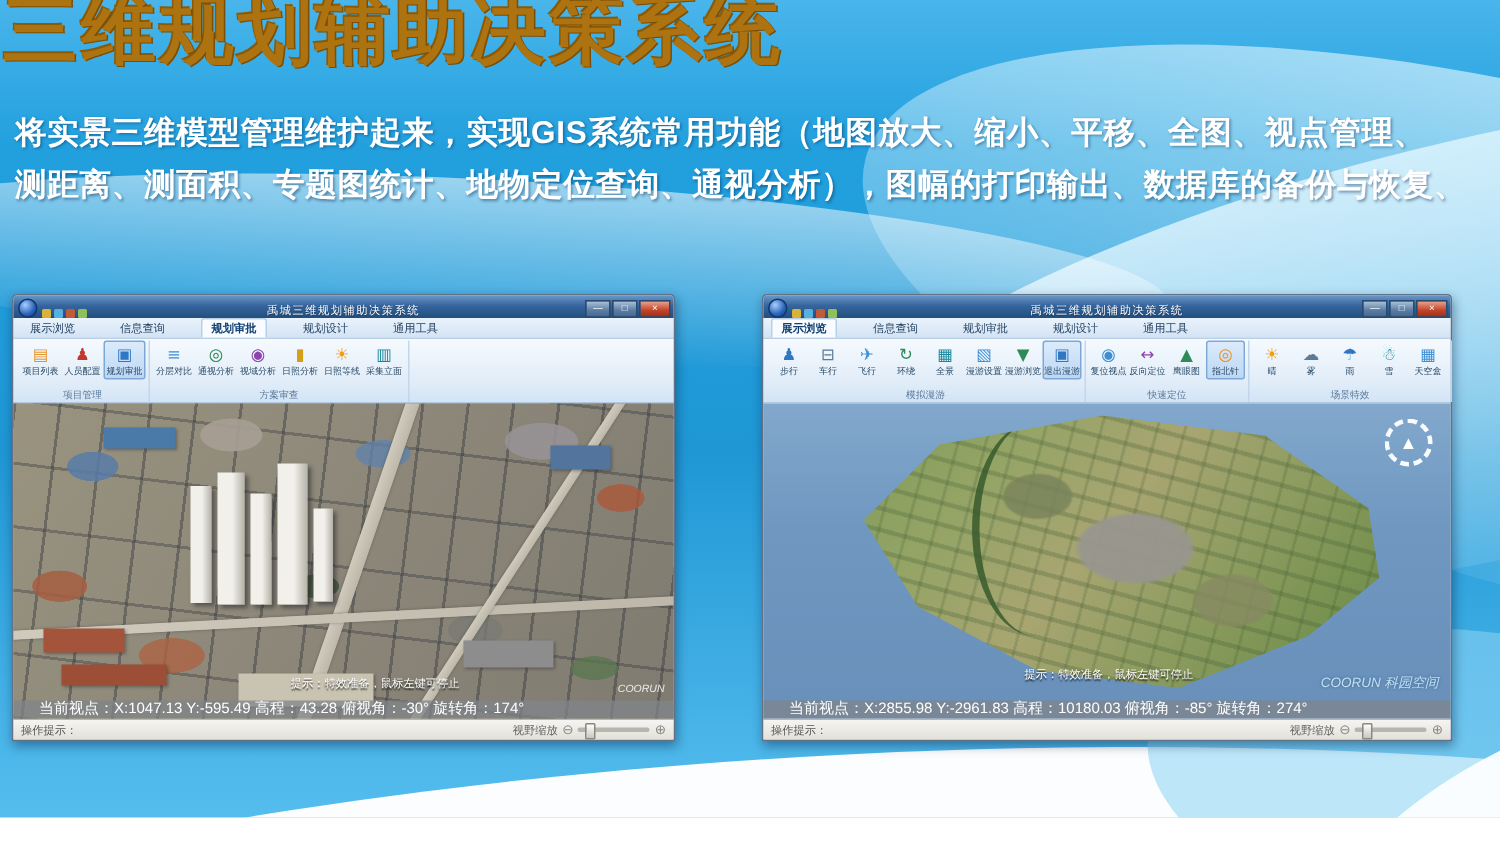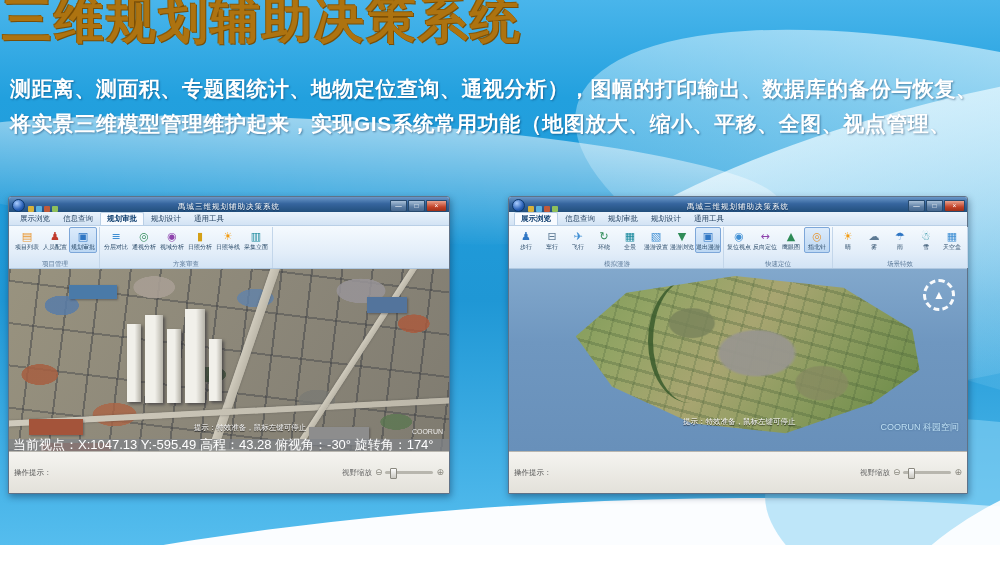--- a/index.html
+++ b/index.html
@@ -38,21 +38,21 @@
     background:radial-gradient(circle at 35% 30%,#a9cdff,#2a62b8 60%,#123f86);border:1px solid #0d3a6e;}
   .qat{display:flex;gap:2px;z-index:2;}
   .qat i{width:6px;height:6px;border-radius:1px;display:block;}
   .q1{background:#d8b23a}.q2{background:#58b0e0}.q3{background:#c05a3a}.q4{background:#8fc05a}
   .title-text{position:absolute;left:0;right:0;text-align:center;font-size:7.5px;color:#fff;
     letter-spacing:1px;text-shadow:0 1px 1px #11335a;}
   .winbtns{margin-left:auto;display:flex;gap:1px;z-index:2;}
   .wbtn{width:15px;height:10px;border-radius:0 0 2px 2px;font-size:6.5px;line-height:9px;text-align:center;
     color:#fff;border:1px solid #274a6e;background:linear-gradient(#a9c0d8,#5a7ca3 60%,#47688e);}
   .wbtn.close{width:19px;background:linear-gradient(#eaa28e,#c14228 60%,#9e2f18);}
-  .tabs{height:13px;flex:0 0 13px;display:flex;align-items:flex-end;gap:1px;padding-left:5px;
+  .tabs{height:13px;flex:0 0 13px;display:flex;align-items:flex-end;gap:18px;padding-left:5px;
     background:linear-gradient(#eaf3fc,#d3e3f4);border-bottom:1px solid #b9cfe6;}
   .tab{font-size:7.5px;line-height:10px;color:#1e3c5c;padding:1px 6px 1px;border-radius:2px 2px 0 0;}
   .tab.active{background:#f8fbff;border:1px solid #b9cfe6;border-bottom:none;color:#0f3f70;font-weight:bold;}
   .ribbon{height:41px;flex:0 0 41px;display:flex;padding:1px 2px 0;
     background:linear-gradient(#f5fafe,#e2edf9 65%,#d3e4f5);border-bottom:1px solid #b0c8e0;}
   .group{display:flex;flex-direction:column;border-right:1px solid #c3d6ea;padding:0 2px;}
   .group-buttons{display:flex;flex:1;align-items:flex-start;}
   .rbtn{display:flex;flex-direction:column;align-items:center;width:26px;padding-top:2px;border-radius:2px;border:1px solid transparent;}
   .win-right .rbtn{width:24px;}
   .rbtn.active{background:linear-gradient(#dcebfb,#bcd7f3);border:1px solid #7da7d9;}
@@ -77,62 +77,62 @@
     radial-gradient(26px 13px at 88% 84%, rgba(88,118,78,.75) 60%, transparent 62%),
     radial-gradient(24px 13px at 46% 58%, rgba(58,78,52,.75) 60%, transparent 62%),
     repeating-linear-gradient(97deg, rgba(55,58,64,.45) 0 2px, transparent 2px 30px),
     repeating-linear-gradient(7deg, rgba(55,58,64,.38) 0 2px, transparent 2px 42px),
     linear-gradient(125deg,#99937f 0%,#8c8779 50%,#7f7b70 100%);}
   .road{position:absolute;background:linear-gradient(90deg,#d0cbbd,#bcb7a9);box-shadow:0 0 2px rgba(60,60,60,.5);}
   .bld{position:absolute;background:linear-gradient(90deg,#f1f0ea 55%,#b5b2a8);box-shadow:2px 2px 3px rgba(35,35,45,.55);}
   .blk{position:absolute;box-shadow:1px 1px 2px rgba(35,35,45,.4);}
   .map-tip{position:absolute;color:#fff;font-size:7.5px;white-space:nowrap;text-shadow:0 1px 1px rgba(0,0,0,.8);}
   .viewbar{position:absolute;left:0;right:0;bottom:0;height:12px;background:rgba(128,132,138,.74);
-    color:#fff;font-size:13px;line-height:12px;padding-left:4px;white-space:nowrap;}
-  .wm{position:absolute;white-space:nowrap;}
+    color:#fff;font-size:10px;line-height:12px;padding-left:17px;white-space:nowrap;}
+  .wm{position:absolute;font-style:italic;white-space:nowrap;}
   .wm-left{right:6px;bottom:16px;font-size:7px;color:rgba(255,255,255,.85);}
   .wm-right{right:8px;bottom:17px;font-size:9px;color:#bfe0f5;text-shadow:0 0 2px rgba(30,70,110,.6);}
   
   .sat{background:linear-gradient(180deg,#82a8cc 0%,#6f97c0 40%,#6890ba 100%);}
   .sat-poly{position:absolute;left:13%;top:2%;width:79%;height:92%;
     clip-path:polygon(46% 2%,76% 9%,95% 34%,97% 58%,84% 78%,60% 96%,34% 90%,12% 68%,2% 38%,16% 12%);
     background-image:
       radial-gradient(70px 42px at 52% 48%, rgba(152,150,142,.95) 52%, transparent 58%),
       radial-gradient(40px 26px at 34% 30%, rgba(120,130,90,.8) 55%, transparent 60%),
       radial-gradient(46px 30px at 70% 66%, rgba(134,138,96,.8) 55%, transparent 60%),
       repeating-linear-gradient(15deg, rgba(66,92,52,.28) 0 3px, transparent 3px 14px),
       repeating-linear-gradient(105deg, rgba(66,92,52,.22) 0 2px, transparent 2px 18px),
       linear-gradient(130deg,#7e9a58 0%,#93a465 22%,#a8a571 45%,#8d9c60 65%,#74904e 85%,#698648 100%);}
   .river{position:absolute;left:22%;top:4%;width:22%;height:74%;border-left:5px solid rgba(56,90,44,.85);
     border-radius:50%;}
   .compass{position:absolute;top:10px;right:12px;width:26px;height:26px;border:3px dashed rgba(255,255,255,.95);
     border-radius:50%;display:flex;align-items:center;justify-content:center;color:#fff;font-size:12px;line-height:1;}
-  .statusbar{height:13px;flex:0 0 13px;display:flex;align-items:center;padding:14px 5px;font-size:7.5px;color:#555;
+  .statusbar{height:13px;flex:0 0 13px;display:flex;align-items:center;padding:0 5px;font-size:7.5px;color:#555;
     background:linear-gradient(#f5f4f0,#e3e1da);border-top:1px solid #b9b7b0;justify-content:flex-end;}
   .zoomctl{margin-left:auto;display:flex;align-items:center;gap:3px;color:#666;}
   .zoom-glyph{font-size:9px;line-height:9px;color:#8a887f;}
   .zoom-track{width:48px;height:3px;background:#b8b6ae;border-radius:2px;position:relative;}
   .zoom-knob{position:absolute;left:5px;top:-3px;width:5px;height:9px;border:1px solid #8a887f;border-radius:1px;
     background:linear-gradient(#fdfdfd,#c9c7c0);}
 </style>
 </head>
 <body>
 
 <div class="slide">
   <div class="band band1"></div>
   <div class="band band2"></div>
   <div class="band band3"></div>
   <div class="wave-bottom"></div>
   <div class="wave-blue-corner"></div>
   <div class="wave-corner"></div>
 
   <div class="page-title">三维规划辅助决策系统</div>
   <div class="body-text">
+    <div>将实景三维模型管理维护起来，实现GIS系统常用功能（地图放大、缩小、平移、全图、视点管理、</div>
     <div>测距离、测面积、专题图统计、地物定位查询、通视分析），图幅的打印输出、数据库的备份与恢复、</div>
-    <div>将实景三维模型管理维护起来，实现GIS系统常用功能（地图放大、缩小、平移、全图、视点管理、</div>
   </div>
 
   <div class="win win-left">
     <div class="titlebar">
       <div class="orb"></div>
       <div class="qat">
         <i class="q1"></i>
         <i class="q2"></i>
         <i class="q3"></i>
         <i class="q4"></i>
@@ -341,20 +341,21 @@
     </div>
     <div class="map sat">
       <div class="sat-poly">
         <div class="river"></div>
       </div>
       <div class="compass">
         <span>▲</span>
       </div>
       <span class="map-tip" style="left:38%;bottom:24px;">提示：特效准备，鼠标左键可停止</span>
       <span class="wm wm-right">COORUN 科园空间</span>
+      <div class="viewbar">当前视点：X:2855.98 Y:-2961.83 高程：10180.03 俯视角：-85° 旋转角：274°</div>
     </div>
     <div class="statusbar">
       <span>操作提示：</span>
       <div class="zoomctl">
         <span>视野缩放</span>
         <span class="zoom-glyph">⊖</span>
         <div class="zoom-track">
           <div class="zoom-knob"></div>
         </div>
         <span class="zoom-glyph">⊕</span>

